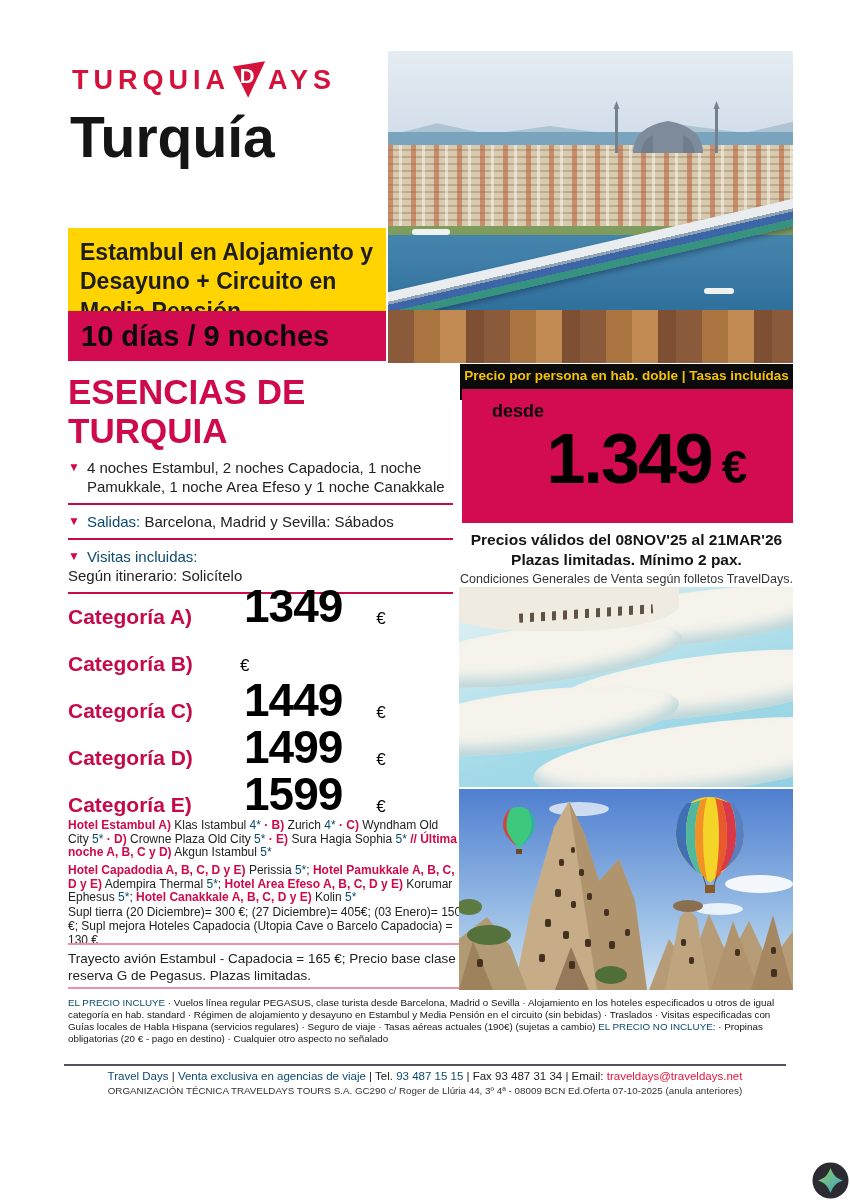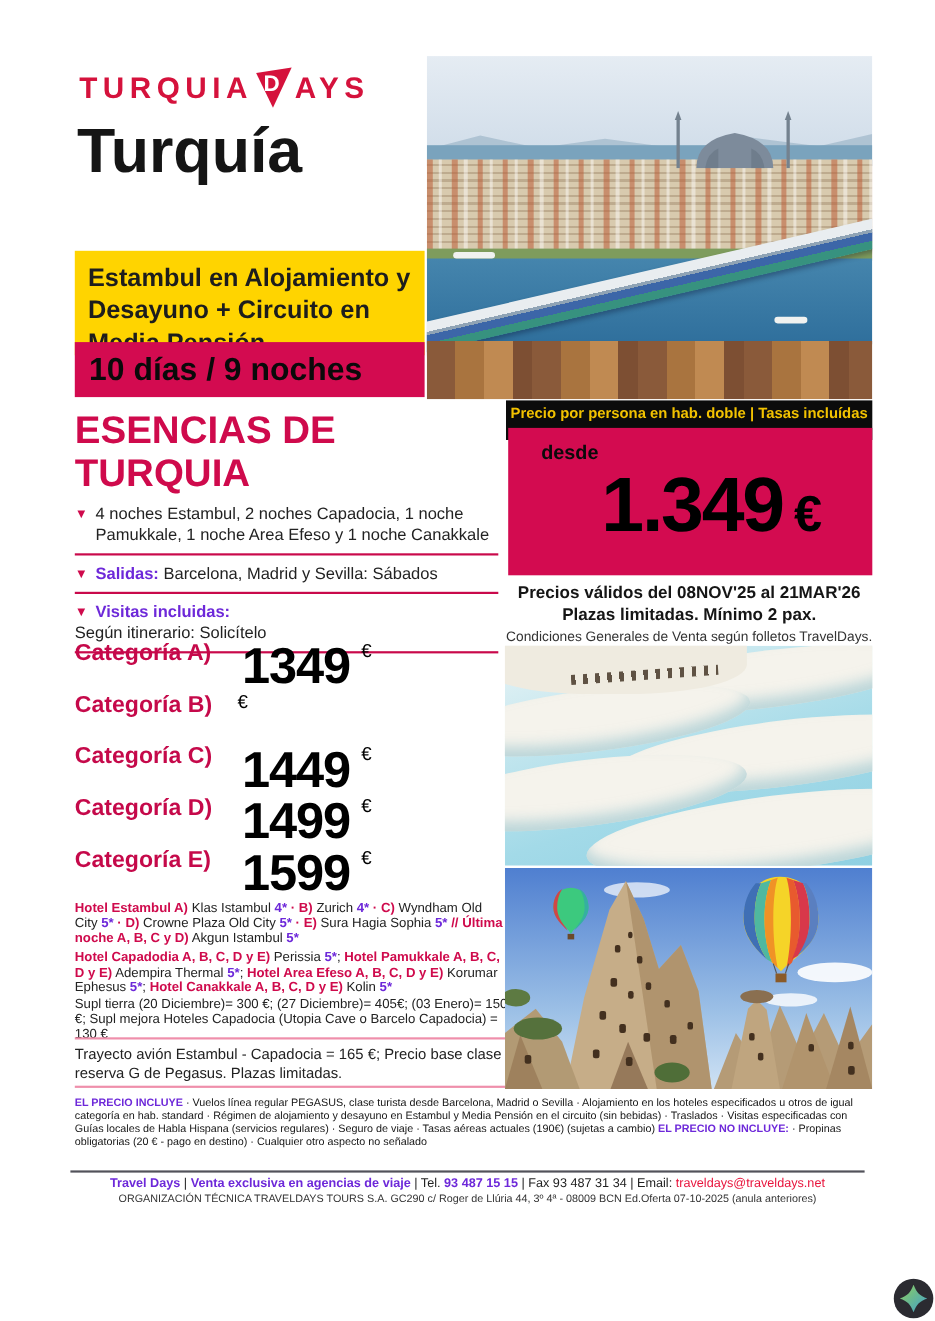--- a/index.html
+++ b/index.html
@@ -23,30 +23,30 @@
   
   .heading{left:68px;top:372px;width:350px;font-size:35px;font-weight:bold;color:#cf0a4c;line-height:1.12;}
   .bullets{left:68px;top:452px;width:385px;font-size:15px;color:#222;line-height:1.27;}
   .bullet-row{display:flex;align-items:flex-start;margin:6px 0 5px 0;}
   .tri{color:#cf0a4c;font-size:12px;margin:2px 7px 0 0;flex:0 0 auto;}
   .divider{height:2px;background:#c9094b;border:0;margin:7px 0 7px 0;width:385px;}
   .sub-line{margin:0 0 4px 0;}
 
   
   .cats{left:68px;top:582px;width:400px;}
-  .cat-row{display:flex;align-items:flex-start;height:47px;}
+  .cat-row{display:flex;align-items:flex-end;height:47px;gap:24px;}
   .cat-label{width:138px;font-size:21px;font-weight:bold;color:#c5094a;}
   .cat-price{font-size:46px;font-weight:bold;color:#000;letter-spacing:-1px;margin-left:14px;line-height:1;}
   .cat-eur{font-size:17px;color:#000;margin-left:10px;}
 
   
   .hotels1{left:68px;top:819px;width:394px;font-size:12px;line-height:13.5px;color:#222;}
   .hotels2{left:68px;top:864px;width:394px;font-size:12px;line-height:13.5px;color:#222;}
   .suppl{left:68px;top:905px;width:394px;font-size:12px;line-height:14px;color:#222;}
-  .seg-b{font-weight:bold;color:#6d28d9;}
+  .seg-b{font-weight:normal;color:#0c4a6e;}
   .seg-r{font-weight:bold;color:#cf0a4c;}
   .seg-re{color:#e8143c;}
 
   .pink-rule{height:2px;background:#ef8fab;border:0;}
   .rule1{left:68px;top:943px;width:392px;}
   .rule2{left:68px;top:987px;width:392px;}
   .trayecto{left:68px;top:951px;width:394px;font-size:13.5px;line-height:1.25;color:#222;}
 
   
   .includes{left:68px;top:997px;width:716px;font-size:9.8px;line-height:1.24;color:#151515;}

